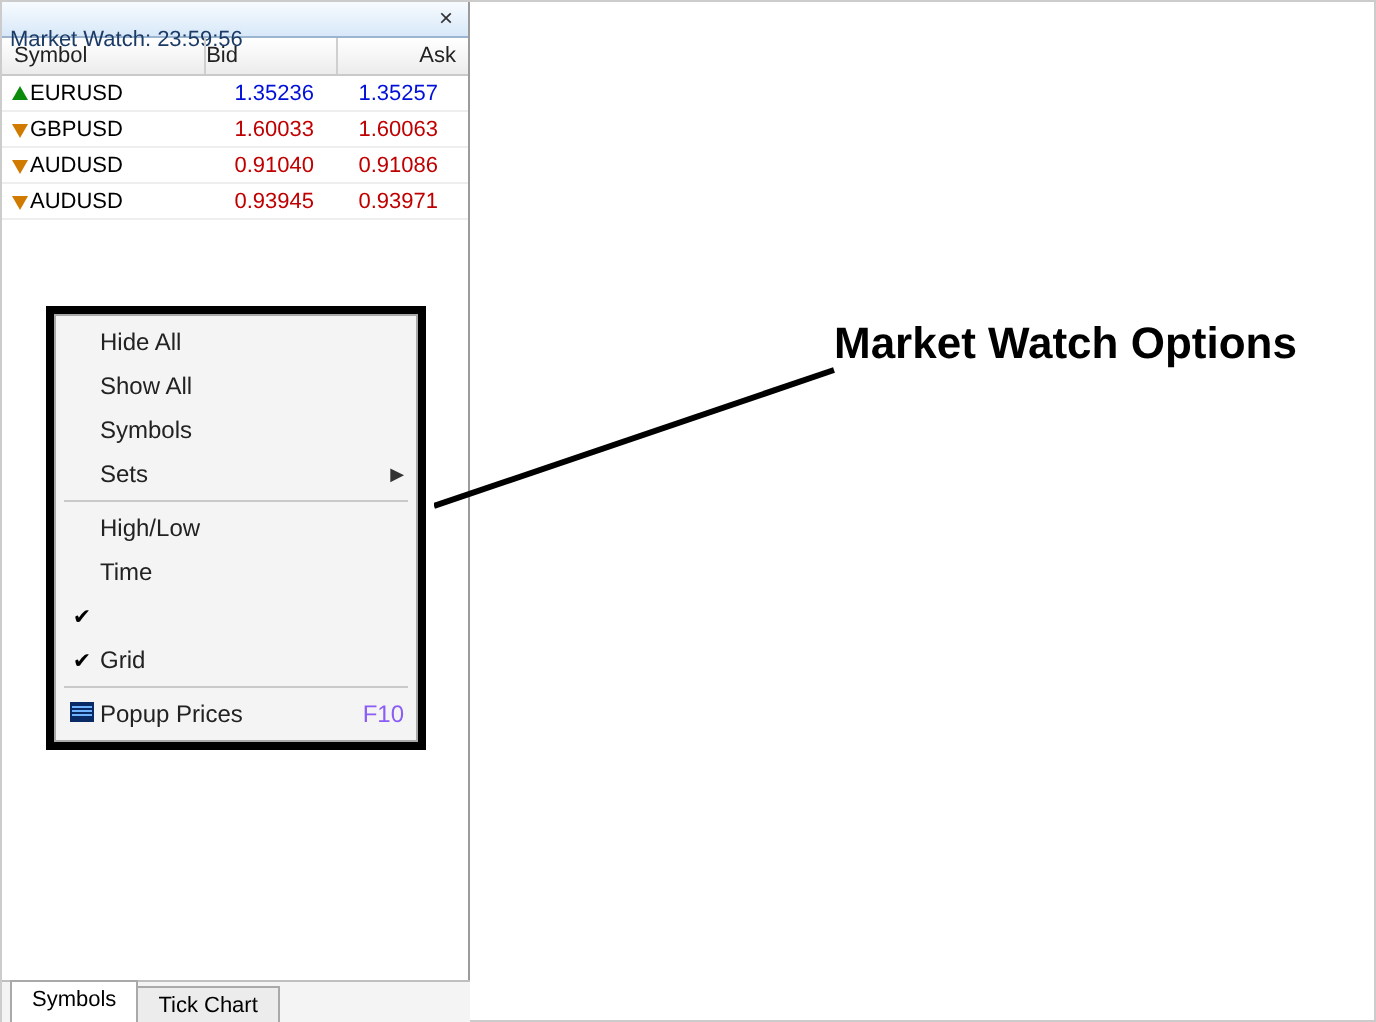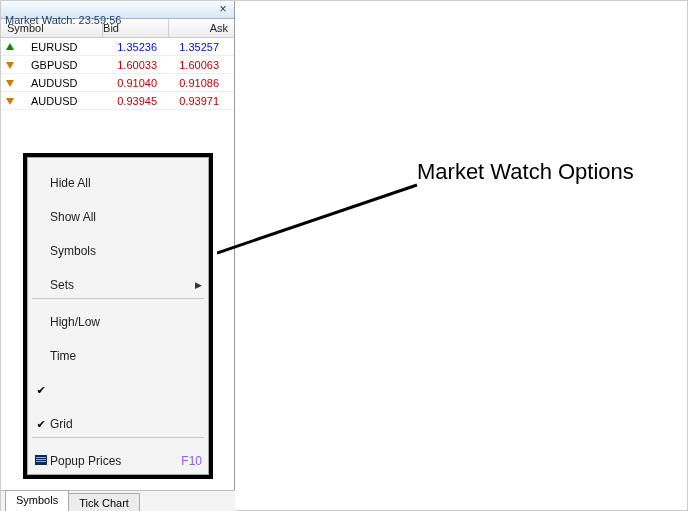--- a/index.html
+++ b/index.html
@@ -82,21 +82,21 @@
     display: flex;
     align-items: center;
     border-bottom: 1px solid #eee;
     box-sizing: border-box;
   }
   .row .sym {
     width: 100px;
     display: flex;
     align-items: center;
     padding-left: 4px;
-    gap: 16px;
+    gap: 0;
     color: #000;
     box-sizing: border-box;
   }
   .row .bid, .row .ask {
     width: 62px;
     text-align: right;
     padding-right: 6px;
     box-sizing: border-box;
   }
   .up    { color: #0010d8; }
@@ -124,21 +124,20 @@
     padding: 2px 0;
   }
   .ctx-item {
     height: 22px;
     display: flex;
     align-items: center;
     padding: 0 6px 0 4px;
     font-size: 12px;
     color: #222;
     cursor: default;
-    margin-top: 12px;
   }
   .ctx-icon {
     width: 18px;
     text-align: center;
     font-size: 11px;
     color: #000;
     flex: 0 0 18px;
   }
   .ctx-label { flex: 1; }
   .ctx-short { color:#8b5cf6; margin-left:6px; }
@@ -192,21 +191,21 @@
     position:relative;
   }
 
   
   .annotation-label {
     position: absolute;
     top: 158px;
     left: 416px;
     font-family: Arial, sans-serif;
     font-size: 22px;
-    font-weight: 400;
+    font-weight: 700;
     color: #000;
     white-space: nowrap;
   }
   .annotation-line {
     position: absolute;
     top: 168px;
     left: 216px;
     pointer-events: none;
   }
 </style>

